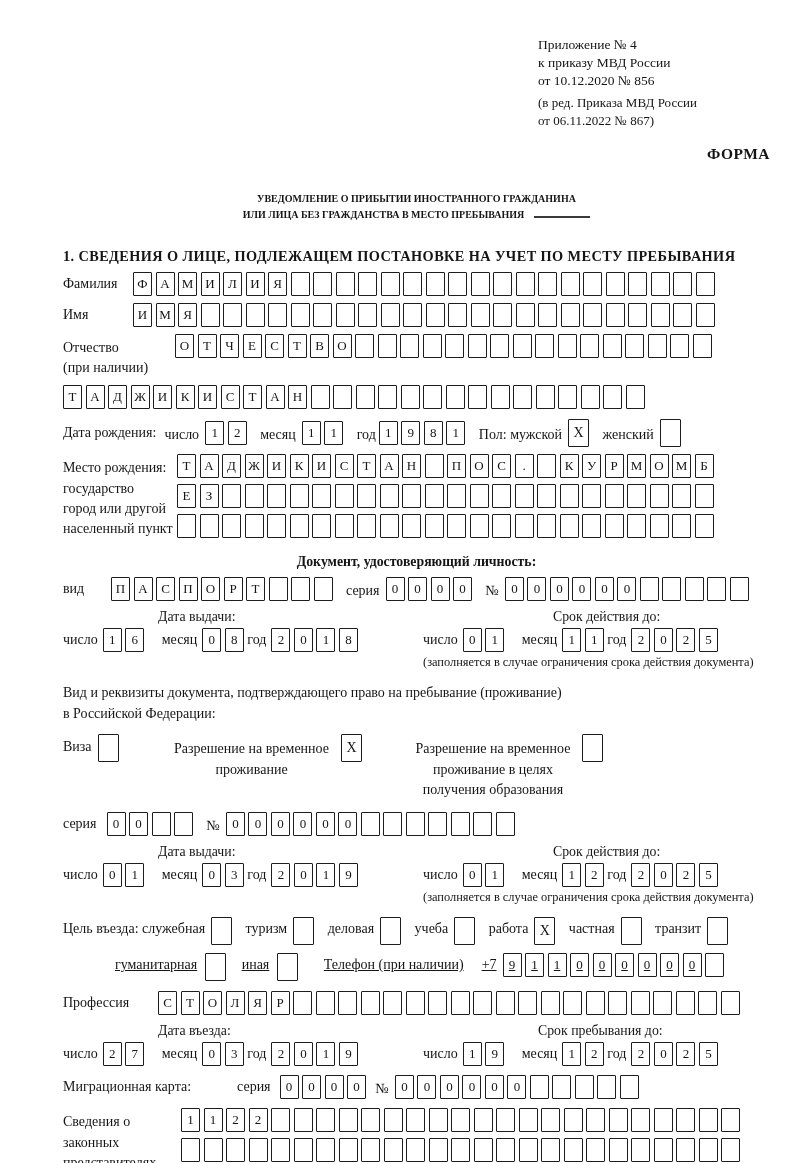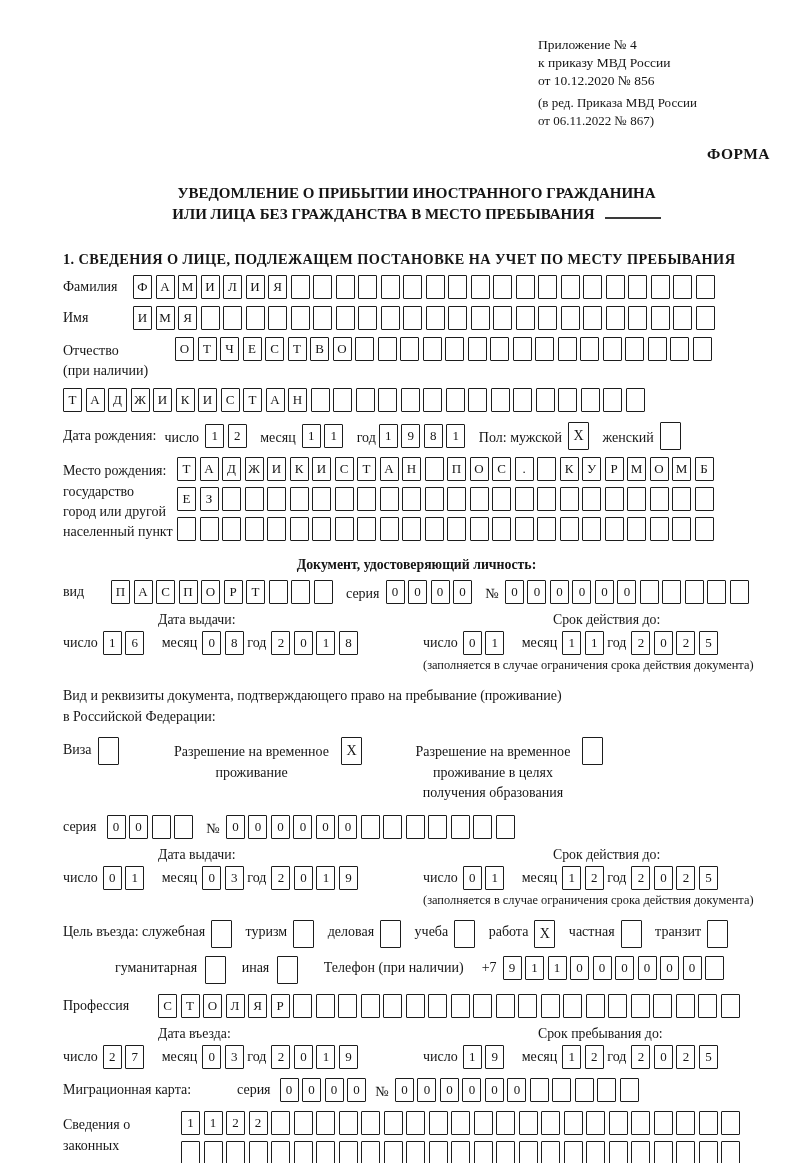--- a/index.html
+++ b/index.html
@@ -9,21 +9,21 @@
     color:#151515;font-size:14px;
   }
   .page{padding:36px 30px 10px 63px;position:relative;}
 
   
   .hdr{margin-left:auto;width:232px;font-size:13.5px;line-height:1.32;}
   .hdr .rev{margin-top:5px;font-size:13px;}
   .form-label{text-align:right;font-weight:bold;font-size:15.5px;margin-top:16px;letter-spacing:.5px;}
 
   
-  .title{ text-align:center;font-weight:bold;font-size:15px;line-height:1.4;margin-top:20px;}
+  .title{ text-align:center;font-weight:bold;font-size:10px;line-height:1.4;margin-top:29px;}
   .blank-line{display:inline-block;width:56px;border-bottom:2px solid #3a3a3a;height:10px;margin-left:10px;}
   .section-heading{font-weight:bold;font-size:14.3px;margin-top:26px;letter-spacing:.4px;}
 
   
   .frow{display:flex;align-items:flex-start;margin-top:7px;}
   .flabel{flex:none;padding-top:4px;}
   .ml{white-space:pre-line;line-height:1.45;}
   .boxes{display:inline-flex;flex:none;align-items:flex-start;}
   .cell{
     flex:none;width:17px;height:22px;margin-right:3.5px;
@@ -51,21 +51,21 @@
   .date-note{font-size:12.4px;text-align:right;padding-right:12px;margin-top:3px;}
 
   
   .opts{display:flex;align-items:flex-start;margin-top:10px;gap:34px;}
   .opt{display:flex;align-items:flex-start;}
   .opt .opt-label{padding-top:5px;}
   .opt .c{text-align:center;}
   .purpose{display:flex;align-items:flex-start;margin-top:12px;flex-wrap:nowrap;}
   .purpose .plabel{padding-top:4px;margin-right:6px;}
   .purpose .boxes{margin-right:10px;}
-  .phone-row{display:flex;align-items:flex-start;margin-top:8px;margin-left:52px;}
+  .phone-row{display:flex;align-items:flex-start;margin-top:8px;margin-left:52px;text-decoration:underline;}
 
   .mig-row{display:flex;align-items:flex-start;margin-top:9px;}
   .mig-gap{width:46px;}
 </style>
 </head>
 <body>
 
 <div class="page">
 
   <div class="hdr">

